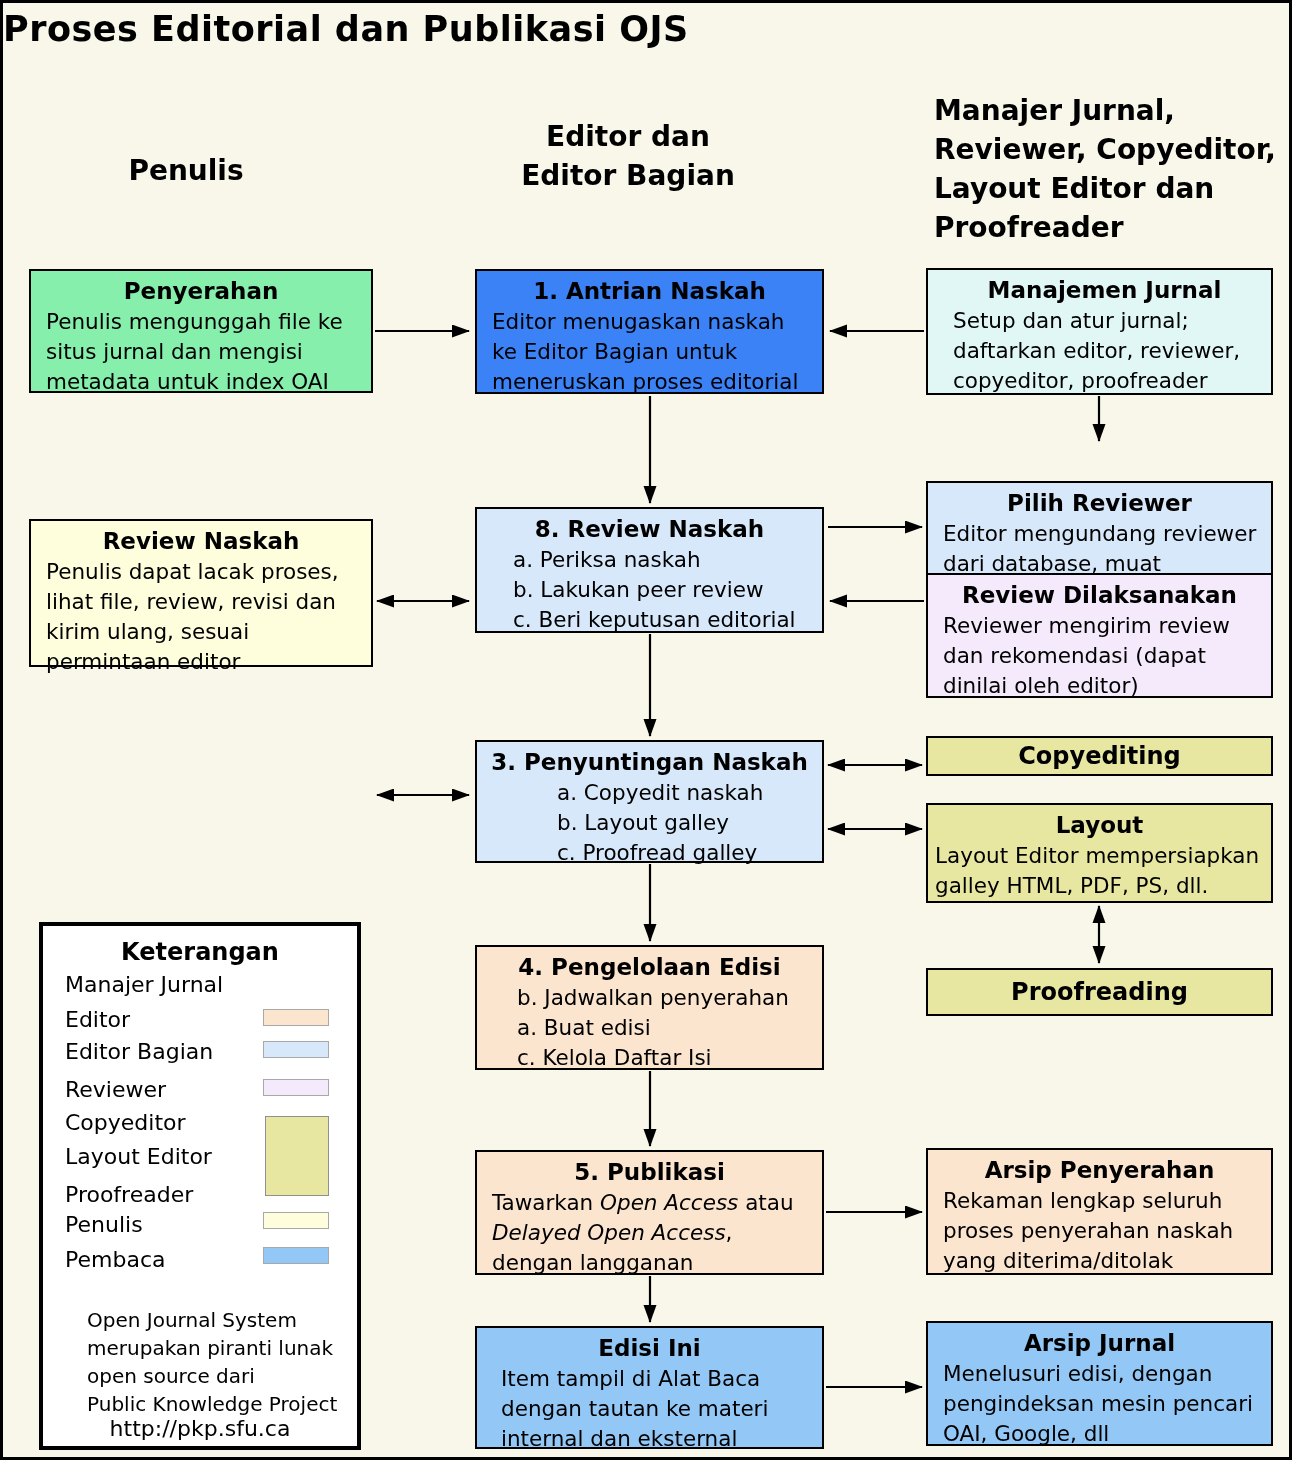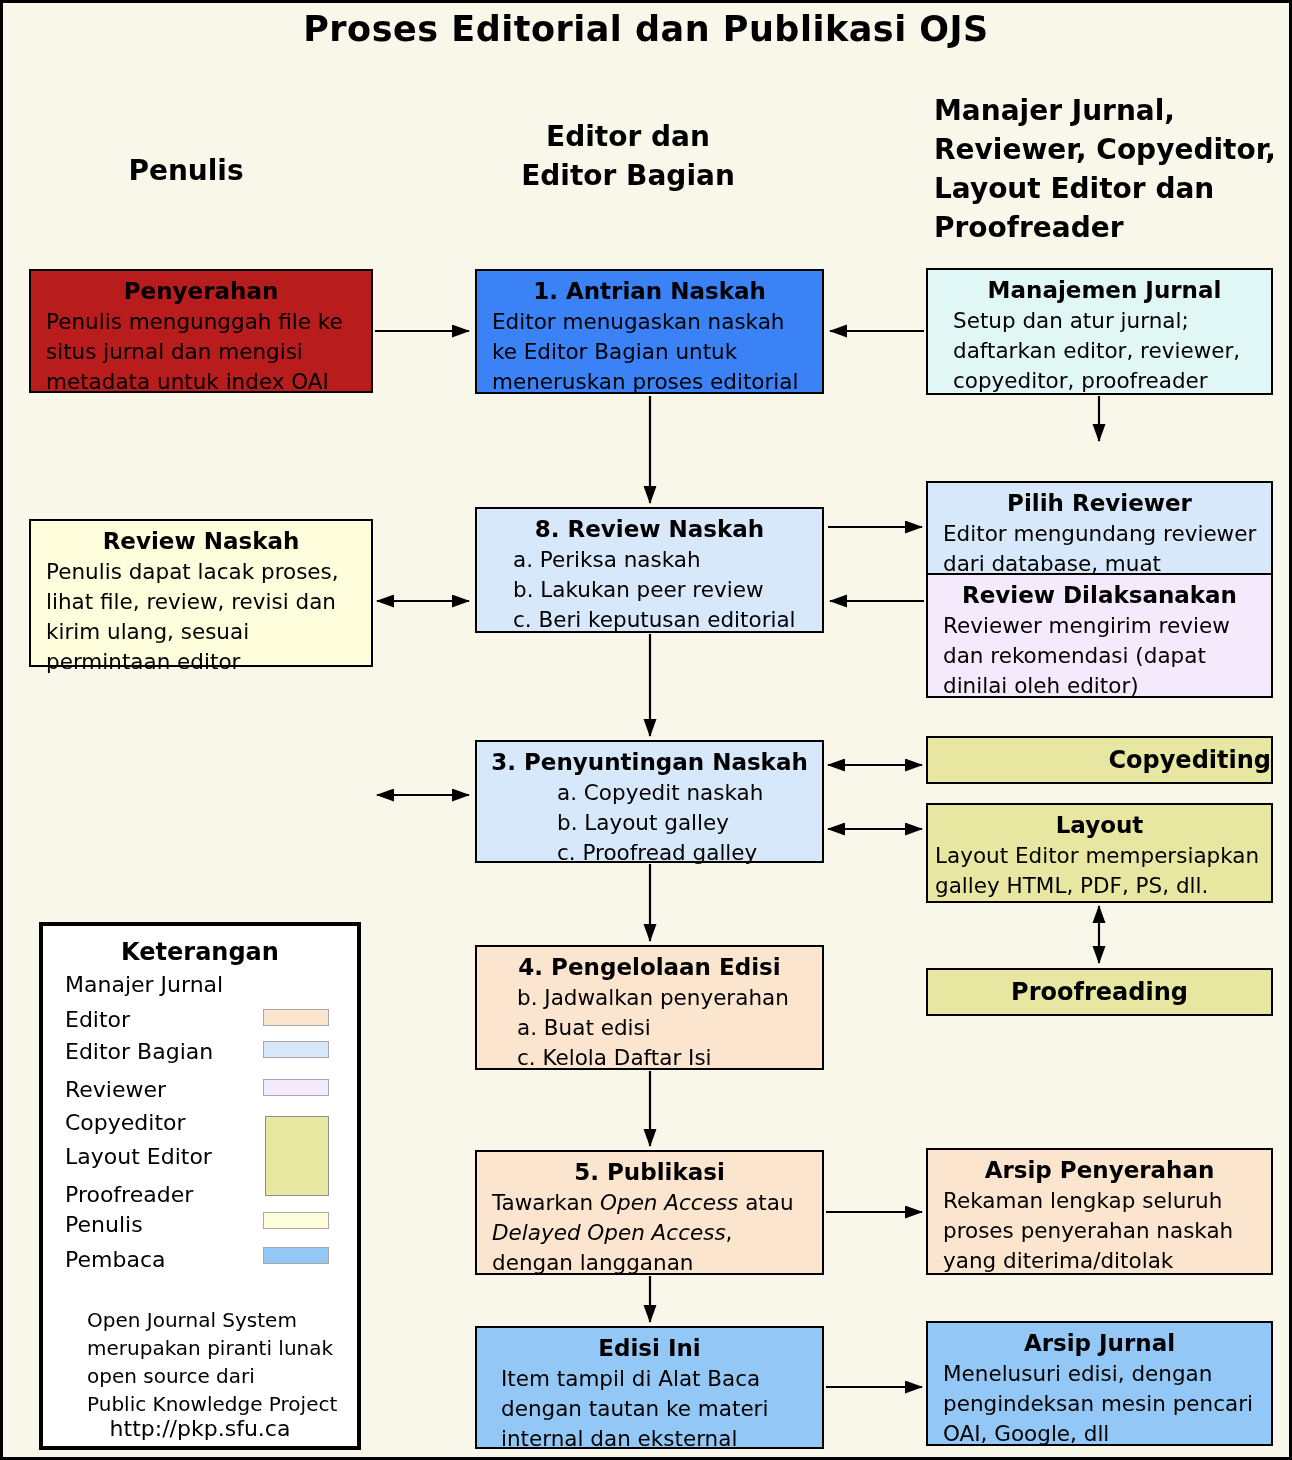--- a/index.html
+++ b/index.html
@@ -7,21 +7,21 @@
   #canvas{
     position:relative;
     width:1292px;height:1460px;
     border:3px solid #000;
     box-sizing:border-box;
     overflow:hidden;
   }
   #arrow-layer{position:absolute;left:0;top:0;width:1292px;height:1460px;z-index:1;pointer-events:none;}
   .title{
     position:absolute;left:0;top:6px;width:100%;
-    text-align:center;font-size:35px;font-weight:bold;color:#000;z-index:2;
+    text-align:left;font-size:35px;font-weight:bold;color:#000;z-index:2;
     letter-spacing:0.5px;
   }
   .col-header{position:absolute;font-size:28px;font-weight:bold;color:#000;z-index:2;line-height:39px;}
   .col-header.center{text-align:center;}
   .box{
     position:absolute;border:2px solid #000;box-sizing:border-box;
     z-index:2;color:#000;padding:5px 10px 4px 10px;
   }
   .box .t{font-weight:bold;text-align:center;font-size:23px;line-height:31px;}
   .box .b{font-size:21.5px;line-height:30px;padding-left:5px;}
@@ -85,21 +85,21 @@
     <div>Editor dan</div>
     <div>Editor Bagian</div>
   </div>
   <div class="col-header" style="left:931px;top:88px;width:360px;">
     <div>Manajer Jurnal,</div>
     <div>Reviewer, Copyeditor,</div>
     <div>Layout Editor dan</div>
     <div>Proofreader</div>
   </div>
 
-  <div class="box" style="left: 26px; top: 266px; width: 344px; height: 124px; background-color: #b91c1c;">
+  <div class="box" style="left: 26px; top: 266px; width: 344px; height: 124px; background-color: #86efac;">
     <div class="t">Penyerahan</div>
     <div class="b">Penulis mengunggah file ke situs jurnal dan mengisi metadata untuk index OAI</div>
   </div>
   <div class="box" style="left: 472px; top: 266px; width: 349px; height: 125px; background-color: #3b82f6;">
     <div class="t">1. Antrian Naskah</div>
     <div class="b">Editor menugaskan naskah ke Editor Bagian untuk meneruskan proses editorial</div>
   </div>
   <div class="box" style="left: 923px; top: 265px; width: 347px; height: 127px; padding-left: 20px; background-color: rgb(224, 247, 246);">
     <div class="t">Manajemen Jurnal</div>
     <div class="b">Setup dan atur jurnal; daftarkan editor, reviewer, copyeditor, proofreader</div>
@@ -124,21 +124,21 @@
     <div class="t">Review Dilaksanakan</div>
     <div class="b">Reviewer mengirim review dan rekomendasi (dapat dinilai oleh editor)</div>
   </div>
 
   <div class="box" style="left: 472px; top: 737px; width: 349px; height: 123px; background-color: rgb(216, 232, 251);">
     <div class="t">3. Penyuntingan Naskah</div>
     <div class="item" style="padding-left:70px;">a. Copyedit naskah</div>
     <div class="item" style="padding-left:70px;">b. Layout galley</div>
     <div class="item" style="padding-left:70px;">c. Proofread galley</div>
   </div>
-  <div class="box vcenter" style="left: 923px; top: 733px; width: 347px; height: 48px; background-color: rgb(231, 231, 162); justify-content: flex-end;">
+  <div class="box vcenter" style="left: 923px; top: 733px; width: 347px; height: 40px; background-color: rgb(231, 231, 162);">
     <div class="t">Copyediting</div>
   </div>
   <div class="box" style="left: 923px; top: 800px; width: 347px; height: 100px; padding-left: 6px; padding-right: 6px; background-color: rgb(231, 231, 162);">
     <div class="t">Layout</div>
     <div class="b" style="padding-left:1px;">Layout Editor mempersiapkan galley HTML, PDF, PS, dll.</div>
   </div>
   <div class="box vcenter" style="left: 923px; top: 965px; width: 347px; height: 48px; background-color: rgb(231, 231, 162);">
     <div class="t">Proofreading</div>
   </div>
 

